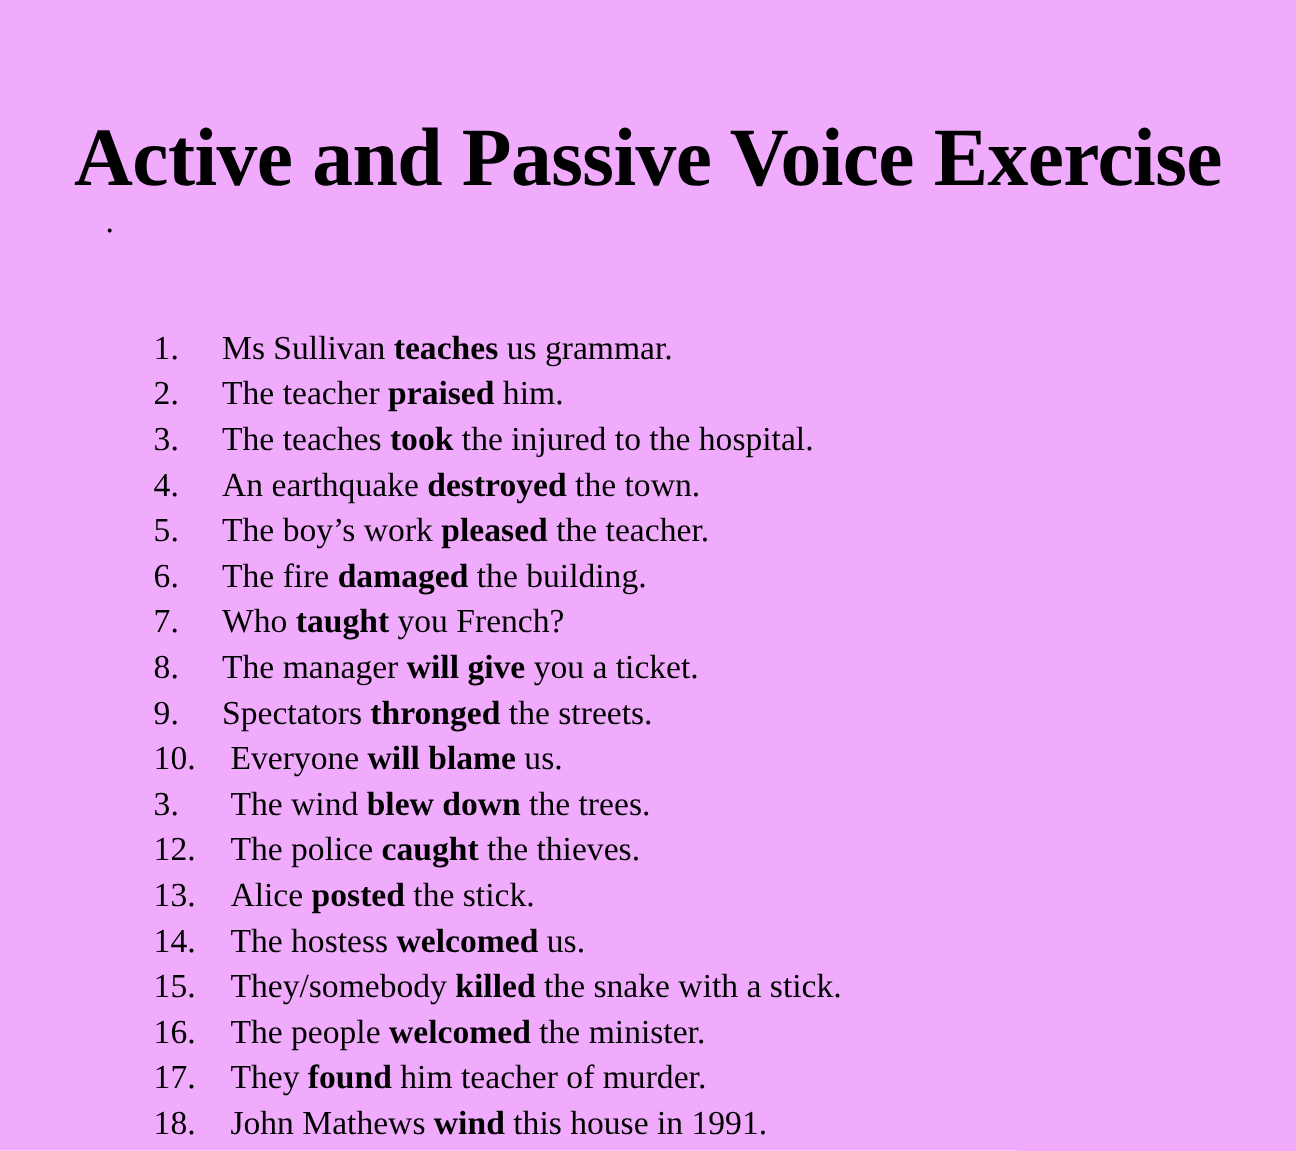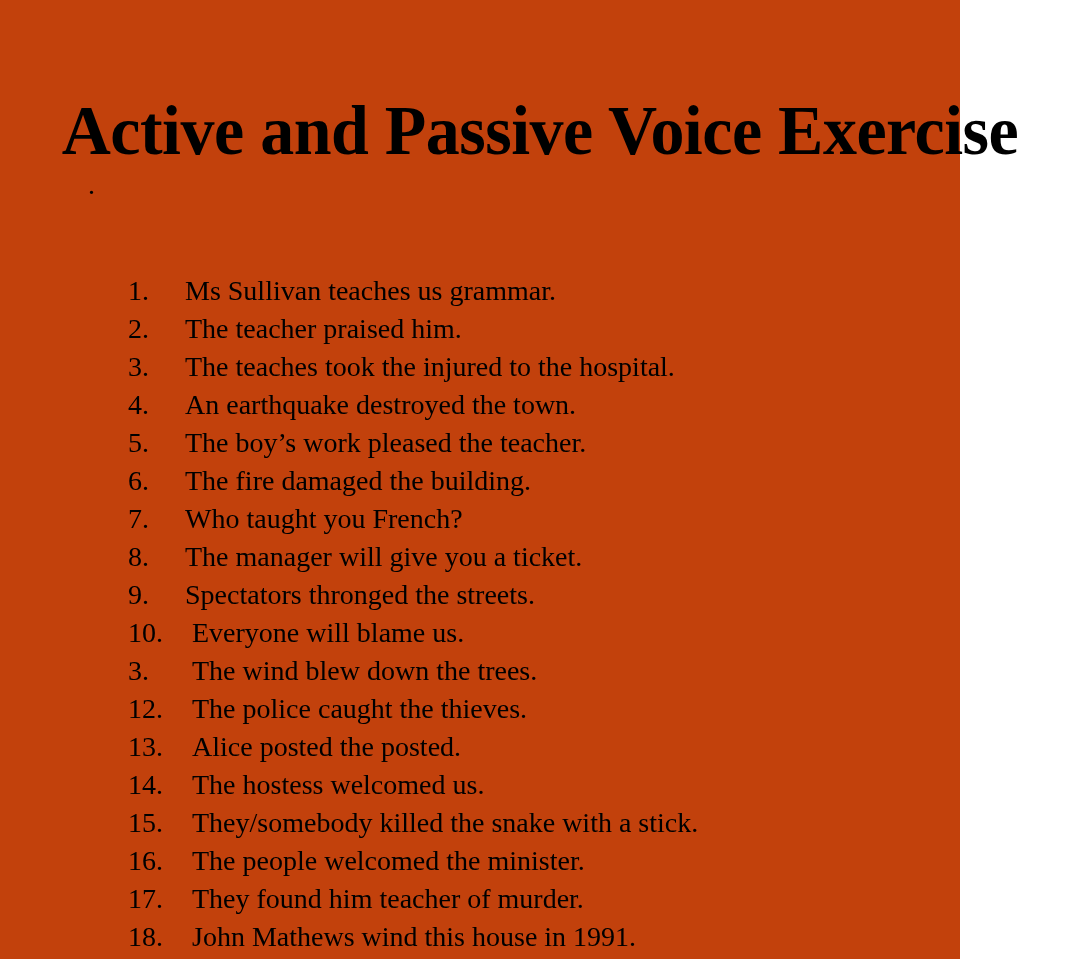--- a/index.html
+++ b/index.html
@@ -11,23 +11,23 @@
     width: 1080px;
     height: 959px;
     overflow: hidden;
     font-family: "Liberation Serif", "DejaVu Serif", serif;
     color: #000000;
     -webkit-font-smoothing: antialiased;
   }
 
   .page {
     position: relative;
-    width: 960px;
+    width: 1080px;
     height: 959px;
-    background: #c2410c;
+    background: #f0abfc;
   }
 
   
   .doc-title {
     position: absolute;
     left: 0;
     top: 46px;
     width: 1080px;
     text-align: center;
     font-family: "Liberation Serif", "DejaVu Serif", serif;
@@ -84,21 +84,21 @@
     margin-left: 57px;
     font-weight: normal;
   }
 
   
   .list-item.wide .item-text {
     margin-left: 64px;
   }
 
   .item-text b {
-    font-weight: normal;
+    font-weight: bold;
   }
 </style>
 </head>
 <body>
 
 <div class="page">
 
   <h1 class="doc-title">Active and Passive Voice Exercise</h1>
 
   <div class="stray-dot">.</div>
@@ -147,21 +147,21 @@
       <li class="list-item wide">
         <span class="item-number">3.</span>
         <span class="item-text"><span>The wind </span><b>blew down</b><span> the trees.</span></span>
       </li>
       <li class="list-item wide">
         <span class="item-number">12.</span>
         <span class="item-text"><span>The police </span><b>caught</b><span> the thieves.</span></span>
       </li>
       <li class="list-item wide">
         <span class="item-number">13.</span>
-        <span class="item-text"><span>Alice </span><b>posted</b><span> the posted.</span></span>
+        <span class="item-text"><span>Alice </span><b>posted</b><span> the stick.</span></span>
       </li>
       <li class="list-item wide">
         <span class="item-number">14.</span>
         <span class="item-text"><span>The hostess </span><b>welcomed</b><span> us.</span></span>
       </li>
       <li class="list-item wide">
         <span class="item-number">15.</span>
         <span class="item-text"><span>They/somebody </span><b>killed</b><span> the snake with a stick.</span></span>
       </li>
       <li class="list-item wide">

